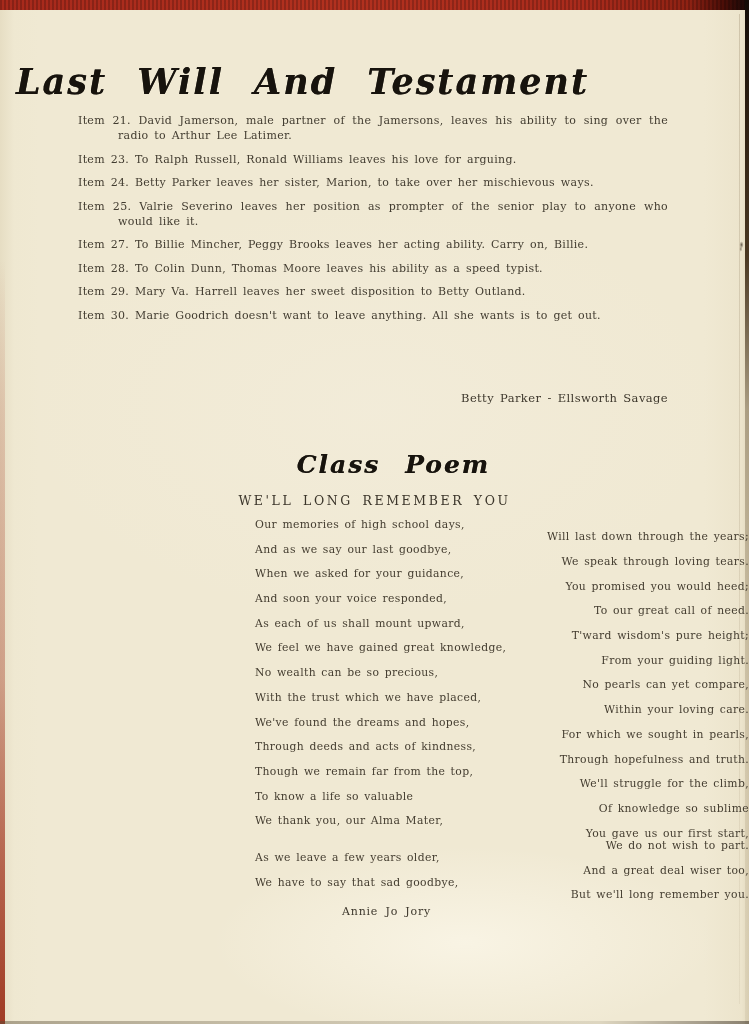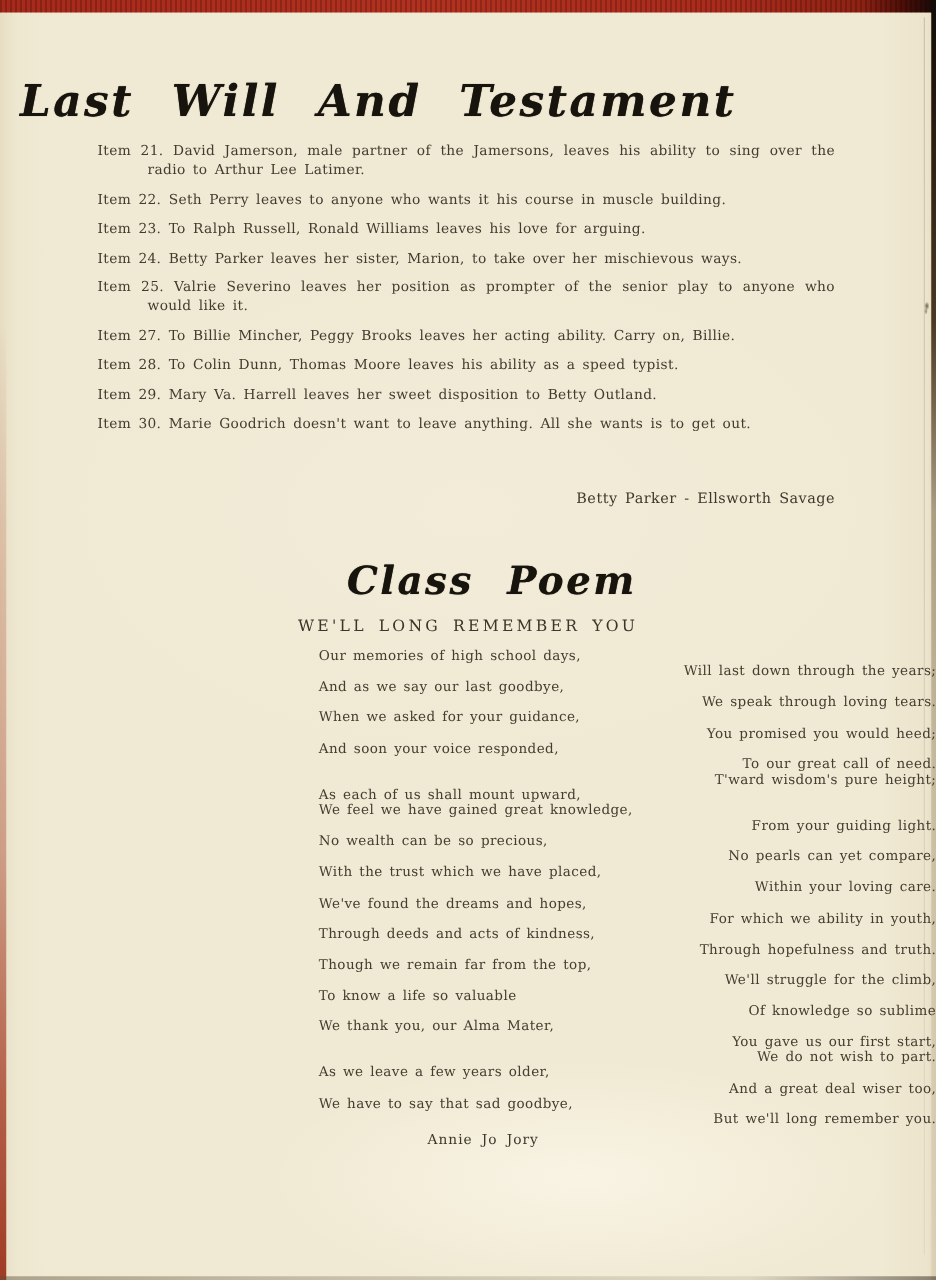--- a/index.html
+++ b/index.html
@@ -85,21 +85,21 @@
     font-size: 11.5px; letter-spacing: 0.4px; word-spacing: 2px;
     color: #3d372c;
   }
 
   
   .poem-section { position: absolute; top: 446px; left: 0; width: 100%; }
   .poem-title {
     margin: 0; text-align: center;
     font-family: "DejaVu Serif", serif;
     font-style: italic; font-weight: 700;
-    font-size: 31px; line-height: 38px;
+    font-size: 25px; line-height: 38px;
     letter-spacing: 2px; word-spacing: 14px;
     color: #17130d;
     text-shadow: 0 0 0.6px rgba(20,16,10,0.8);
     padding-left: 38px;
   }
   .poem-subtitle {
     margin-top: 9px; text-align: center;
     font-size: 12.5px; letter-spacing: 2.6px; word-spacing: 3px;
     color: #3b352a;
   }
@@ -124,21 +124,20 @@
   <div class="edge-right"></div>
   <div class="crease-right"></div>
   <div class="edge-left"></div>
   <div class="edge-mark"></div>
   <div class="bottom-shade"></div>
 
   <section>
     <h1 class="will-title">Last Will And Testament</h1>
     <div class="will-items" id="will-items">
         <div class="will-item"><span class="item-label">Item 21.</span> David Jamerson, male partner of the Jamersons, leaves his ability to sing over the radio to Arthur Lee Latimer.</div>
-        <div class="will-item"><span class="item-label">Item 22.</span> Seth Perry leaves to anyone who wants it his course in muscle building.</div>
         <div class="will-item"><span class="item-label">Item 23.</span> To Ralph Russell, Ronald Williams leaves his love for arguing.</div>
         <div class="will-item"><span class="item-label">Item 24.</span> Betty Parker leaves her sister, Marion, to take over her mischievous ways.</div>
         <div class="will-item"><span class="item-label">Item 25.</span> Valrie Severino leaves her position as prompter of the senior play to anyone who would like it.</div>
         <div class="will-item"><span class="item-label">Item 27.</span> To Billie Mincher, Peggy Brooks leaves her acting ability.  Carry on, Billie.</div>
         <div class="will-item"><span class="item-label">Item 28.</span> To Colin Dunn, Thomas Moore leaves his ability as a speed typist.</div>
         <div class="will-item"><span class="item-label">Item 29.</span> Mary Va. Harrell leaves her sweet disposition to Betty Outland.</div>
         <div class="will-item"><span class="item-label">Item 30.</span> Marie Goodrich doesn't want to leave anything.  All she wants is to get out.</div>
       </div>
     <div class="will-signature">Betty Parker - Ellsworth Savage</div>
   </section>
@@ -148,30 +147,30 @@
     <div class="poem-subtitle">WE'LL LONG REMEMBER YOU</div>
     <div class="poem-lines" id="poem-lines">
         <div class="poem-line">Our memories of high school days,</div>
         <div class="poem-line indent">Will last down through the years;</div>
         <div class="poem-line">And as we say our last goodbye,</div>
         <div class="poem-line indent">We speak through loving tears.</div>
         <div class="poem-line">When we asked for your guidance,</div>
         <div class="poem-line indent">You promised you would heed;</div>
         <div class="poem-line">And soon your voice responded,</div>
         <div class="poem-line indent">To our great call of need.</div>
+        <div class="poem-line">As each of us shall mount upward,</div>
         <div class="poem-line indent">T'ward wisdom's pure height;</div>
-        <div class="poem-line">As each of us shall mount upward,</div>
         <div class="poem-line">We feel we have gained great knowledge,</div>
         <div class="poem-line indent">From your guiding light.</div>
         <div class="poem-line">No wealth can be so precious,</div>
         <div class="poem-line indent">No pearls can yet compare,</div>
         <div class="poem-line">With the trust which we have placed,</div>
         <div class="poem-line indent">Within your loving care.</div>
         <div class="poem-line">We've found the dreams and hopes,</div>
-        <div class="poem-line indent">For which we ability in youth,</div>
+        <div class="poem-line indent">For which we sought in pearls,</div>
         <div class="poem-line">Through deeds and acts of kindness,</div>
         <div class="poem-line indent">Through hopefulness and truth.</div>
         <div class="poem-line">Though we remain far from the top,</div>
         <div class="poem-line indent">We'll struggle for the climb,</div>
         <div class="poem-line">To know a life so valuable</div>
         <div class="poem-line indent">Of knowledge so sublime</div>
         <div class="poem-line">We thank you, our Alma Mater,</div>
         <div class="poem-line indent">You gave us our first start,</div>
         <div class="poem-line indent">We do not wish to part.</div>
         <div class="poem-line">As we leave a few years older,</div>

